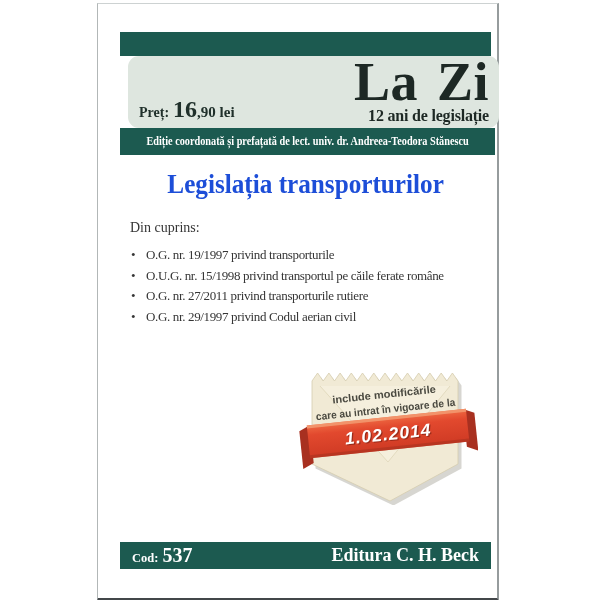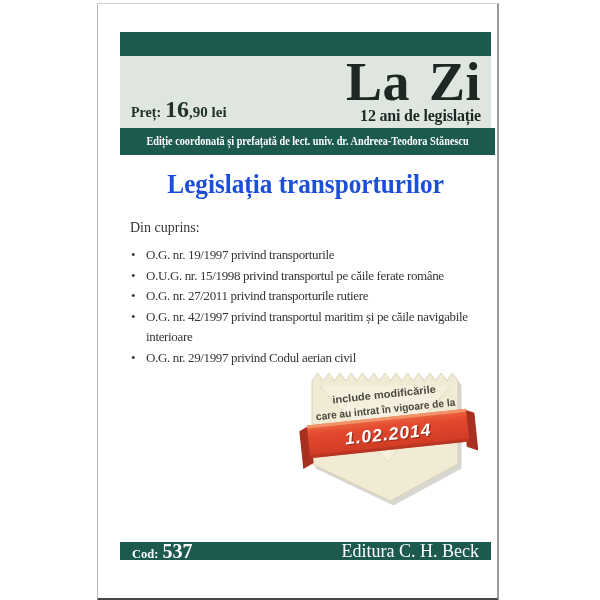--- a/index.html
+++ b/index.html
@@ -3,21 +3,21 @@
 <meta charset="utf-8">
 <style>
   html,body{margin:0;padding:0;background:#fff;}
   .page{position:relative;width:600px;height:600px;background:#fff;overflow:hidden;
         font-family:"Liberation Serif", serif;}
   .cover{position:absolute;left:97px;top:3px;width:399px;height:594px;background:#fff;
          border-top:1px solid #cdd2d2;border-left:1px solid #b2b7b7;
          border-right:2px solid #969c9d;border-bottom:3px solid #43474a;}
   .bar{position:absolute;background:#1c5a50;}
   .top-bar{left:22px;top:28px;width:371px;height:24px;}
-  .band{position:absolute;left:22px;top:52px;width:371px;height:72px;background:#dee6df;}
+  .band{position:absolute;left:30px;top:52px;width:371px;height:72px;background:#dee6df;border-radius:11px;}
   .price{position:absolute;left:11px;bottom:5px;color:#20302b;white-space:nowrap;}
   .price-label{font-weight:bold;font-size:14px;}
   .price-int{font-weight:bold;font-size:24px;}
   .price-dec{font-weight:bold;font-size:15px;}
   .price-unit{font-weight:bold;font-size:15px;}
   .brand-block{position:absolute;right:10px;top:1px;text-align:right;color:#1d2824;}
   .brand{font-weight:bold;font-size:54px;line-height:50px;letter-spacing:0.5px;word-spacing:5px;}
   .tagline{font-weight:bold;font-size:16px;line-height:18px;letter-spacing:-0.2px;}
   .edition-bar{left:22px;top:124px;width:375px;height:27px;display:flex;align-items:center;
                justify-content:center;overflow:hidden;}
@@ -31,26 +31,26 @@
   .contents-list{list-style:none;margin:9px 0 0 0;padding:0;}
   .contents-list li{position:relative;padding-left:16px;font-size:13px;line-height:20.5px;
                     letter-spacing:-0.35px;}
   .contents-list li::before{content:"\2022";position:absolute;left:1px;top:0;}
   .badge{position:absolute;left:200px;top:366px;width:180px;height:135px;}
   .badge-note{font:bold 10.5px "Liberation Sans", sans-serif;fill:#4b4a41;}
   .badge-date{font:bold italic 17.5px "Liberation Sans", sans-serif;fill:#ffffff;letter-spacing:1px;}
   .badge-date-shadow{font:bold italic 17.5px "Liberation Sans", sans-serif;fill:#7d2114;
                      opacity:0.7;letter-spacing:1px;}
   .updated{position:absolute;right:8px;top:502px;color:#1f1f1d;font-weight:bold;font-size:19px;}
-  .footer-bar{left:22px;top:538px;width:371px;height:18px;display:flex;align-items:center;
+  .footer-bar{left:22px;top:538px;width:371px;height:27px;display:flex;align-items:center;
               justify-content:space-between;box-sizing:border-box;padding:0 12px;color:#fff;}
   .code{white-space:nowrap;}
   .code-label{font-weight:bold;font-size:12.5px;margin-right:4px;}
   .code-value{font-weight:bold;font-size:20px;}
-  .publisher{font-weight:normal;font-size:18px;}
+  .publisher{font-weight:bold;font-size:18px;}
 </style>
 </head>
 <body>
 
 <div class="page">
   <div class="cover">
 
     <div class="bar top-bar"></div>
 
     <div class="band">
@@ -66,21 +66,20 @@
     </div>
 
     <h1 class="title"><span>Legislația transporturilor</span></h1>
 
     <div class="contents">
       <div class="contents-label">Din cuprins:</div>
       <ul class="contents-list">
         <li>O.G. nr. 19/1997 privind transporturile</li>
         <li>O.U.G. nr. 15/1998 privind transportul pe căile ferate române</li>
         <li>O.G. nr. 27/2011 privind transporturile rutiere</li>
-        <li>O.G. nr. 42/1997 privind transportul maritim și pe căile navigabile interioare</li>
         <li>O.G. nr. 29/1997 privind Codul aerian civil</li>
       </ul>
     </div>
 
     <svg class="badge" viewBox="0 0 180 135">
       <defs>
         <linearGradient id="rg" x1="0" y1="0" x2="0" y2="1">
           <stop offset="0" stop-color="#ef6a43"></stop>
           <stop offset="0.3" stop-color="#e2492e"></stop>
           <stop offset="1" stop-color="#cf3a24"></stop>

